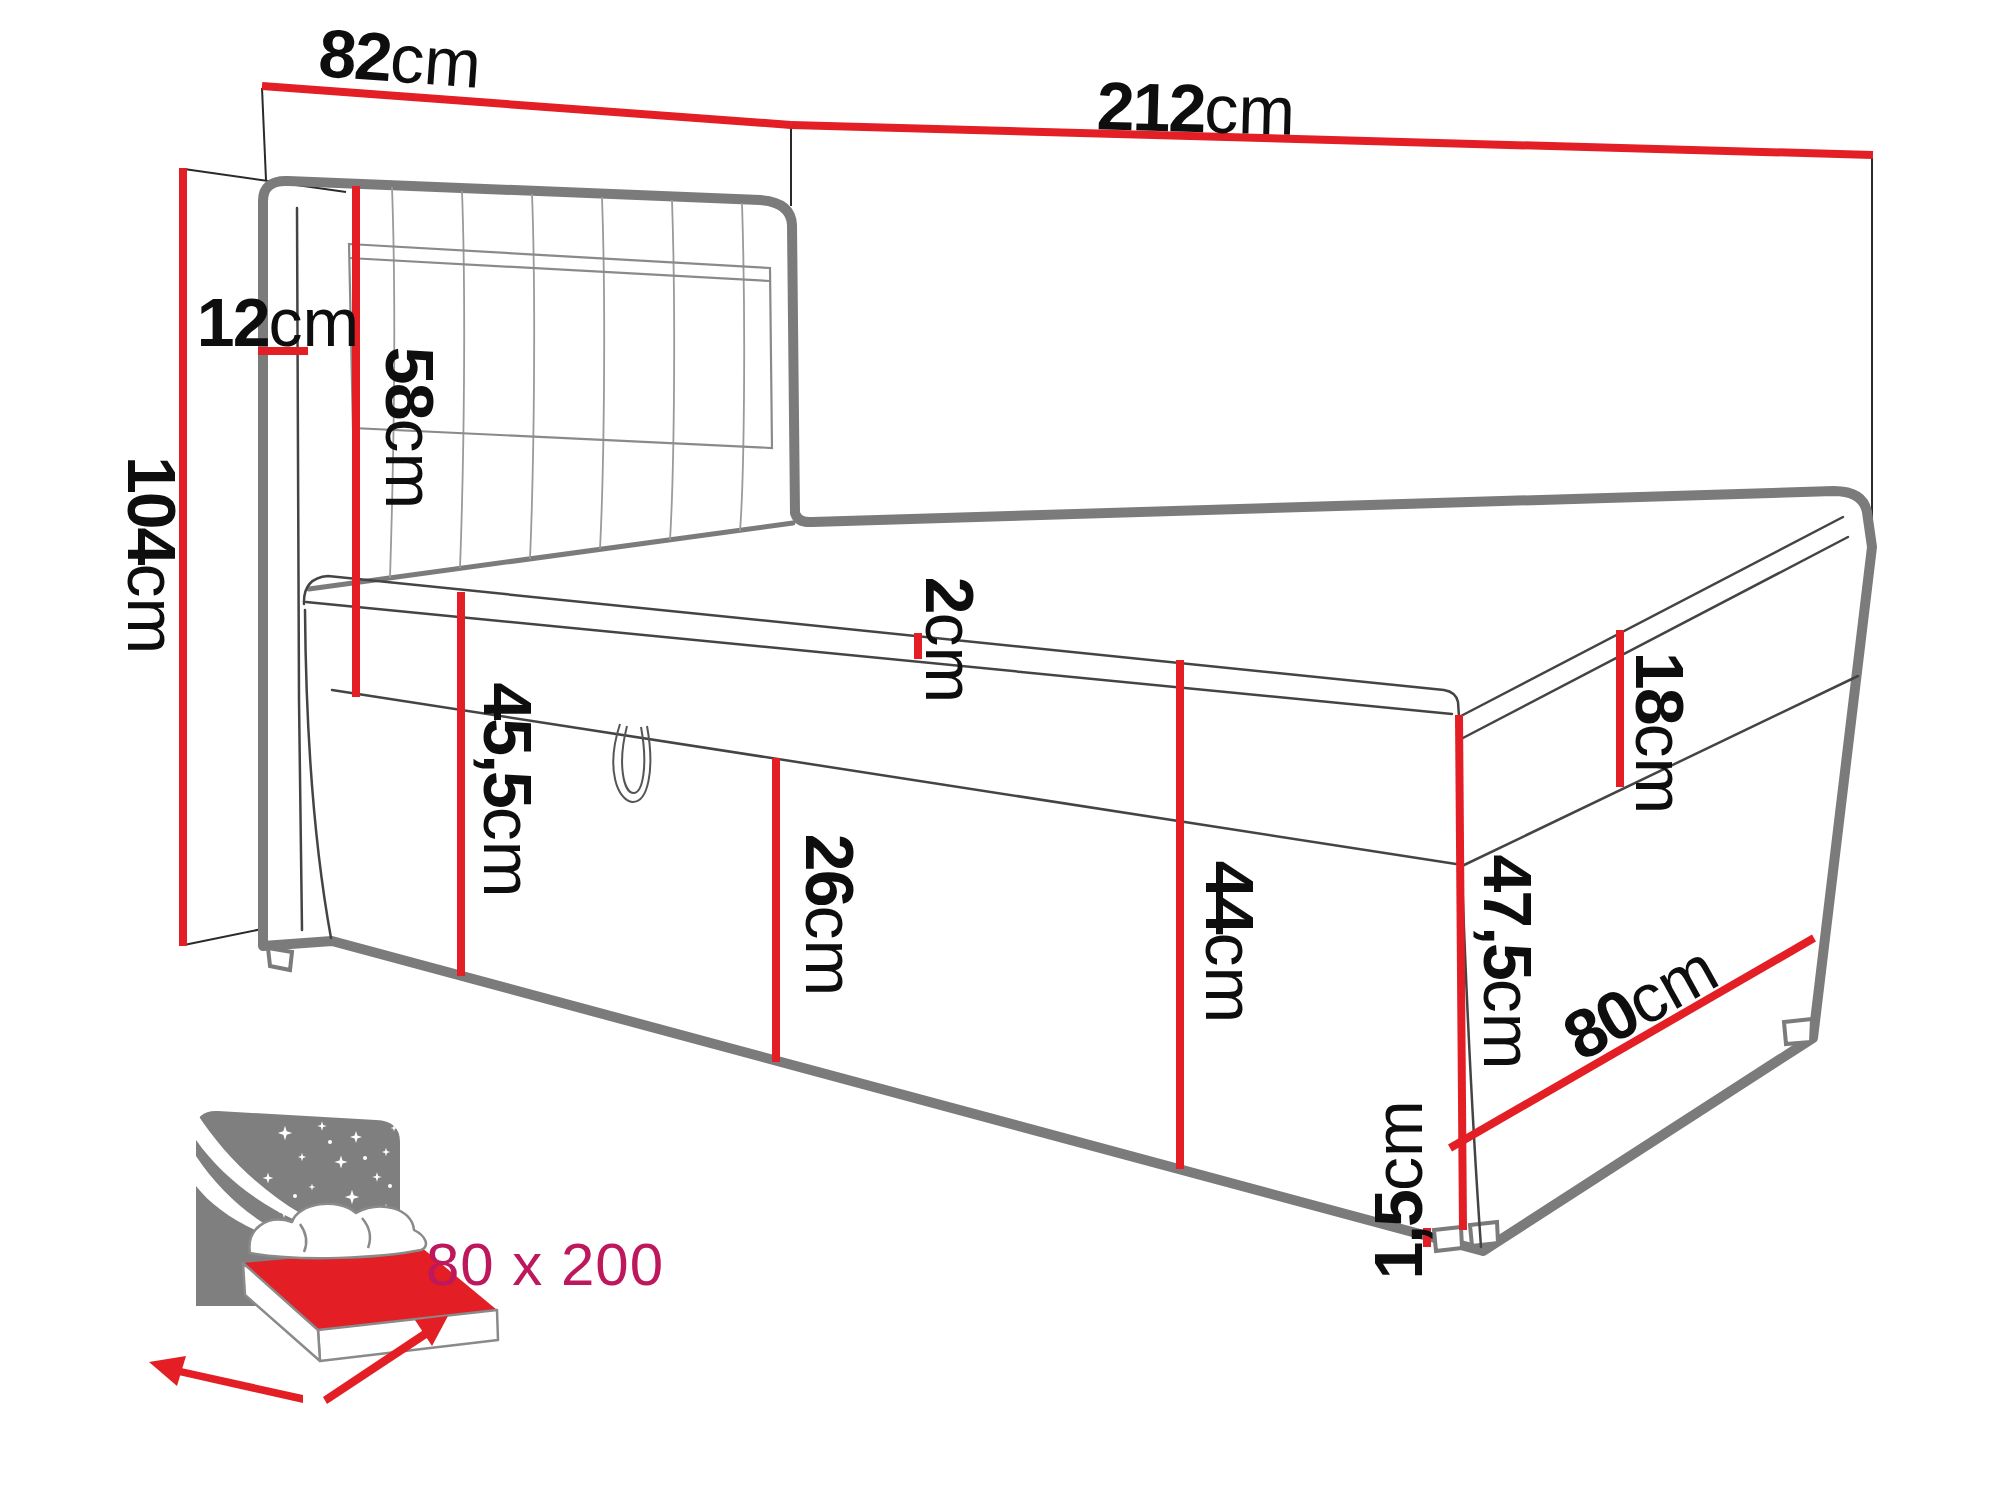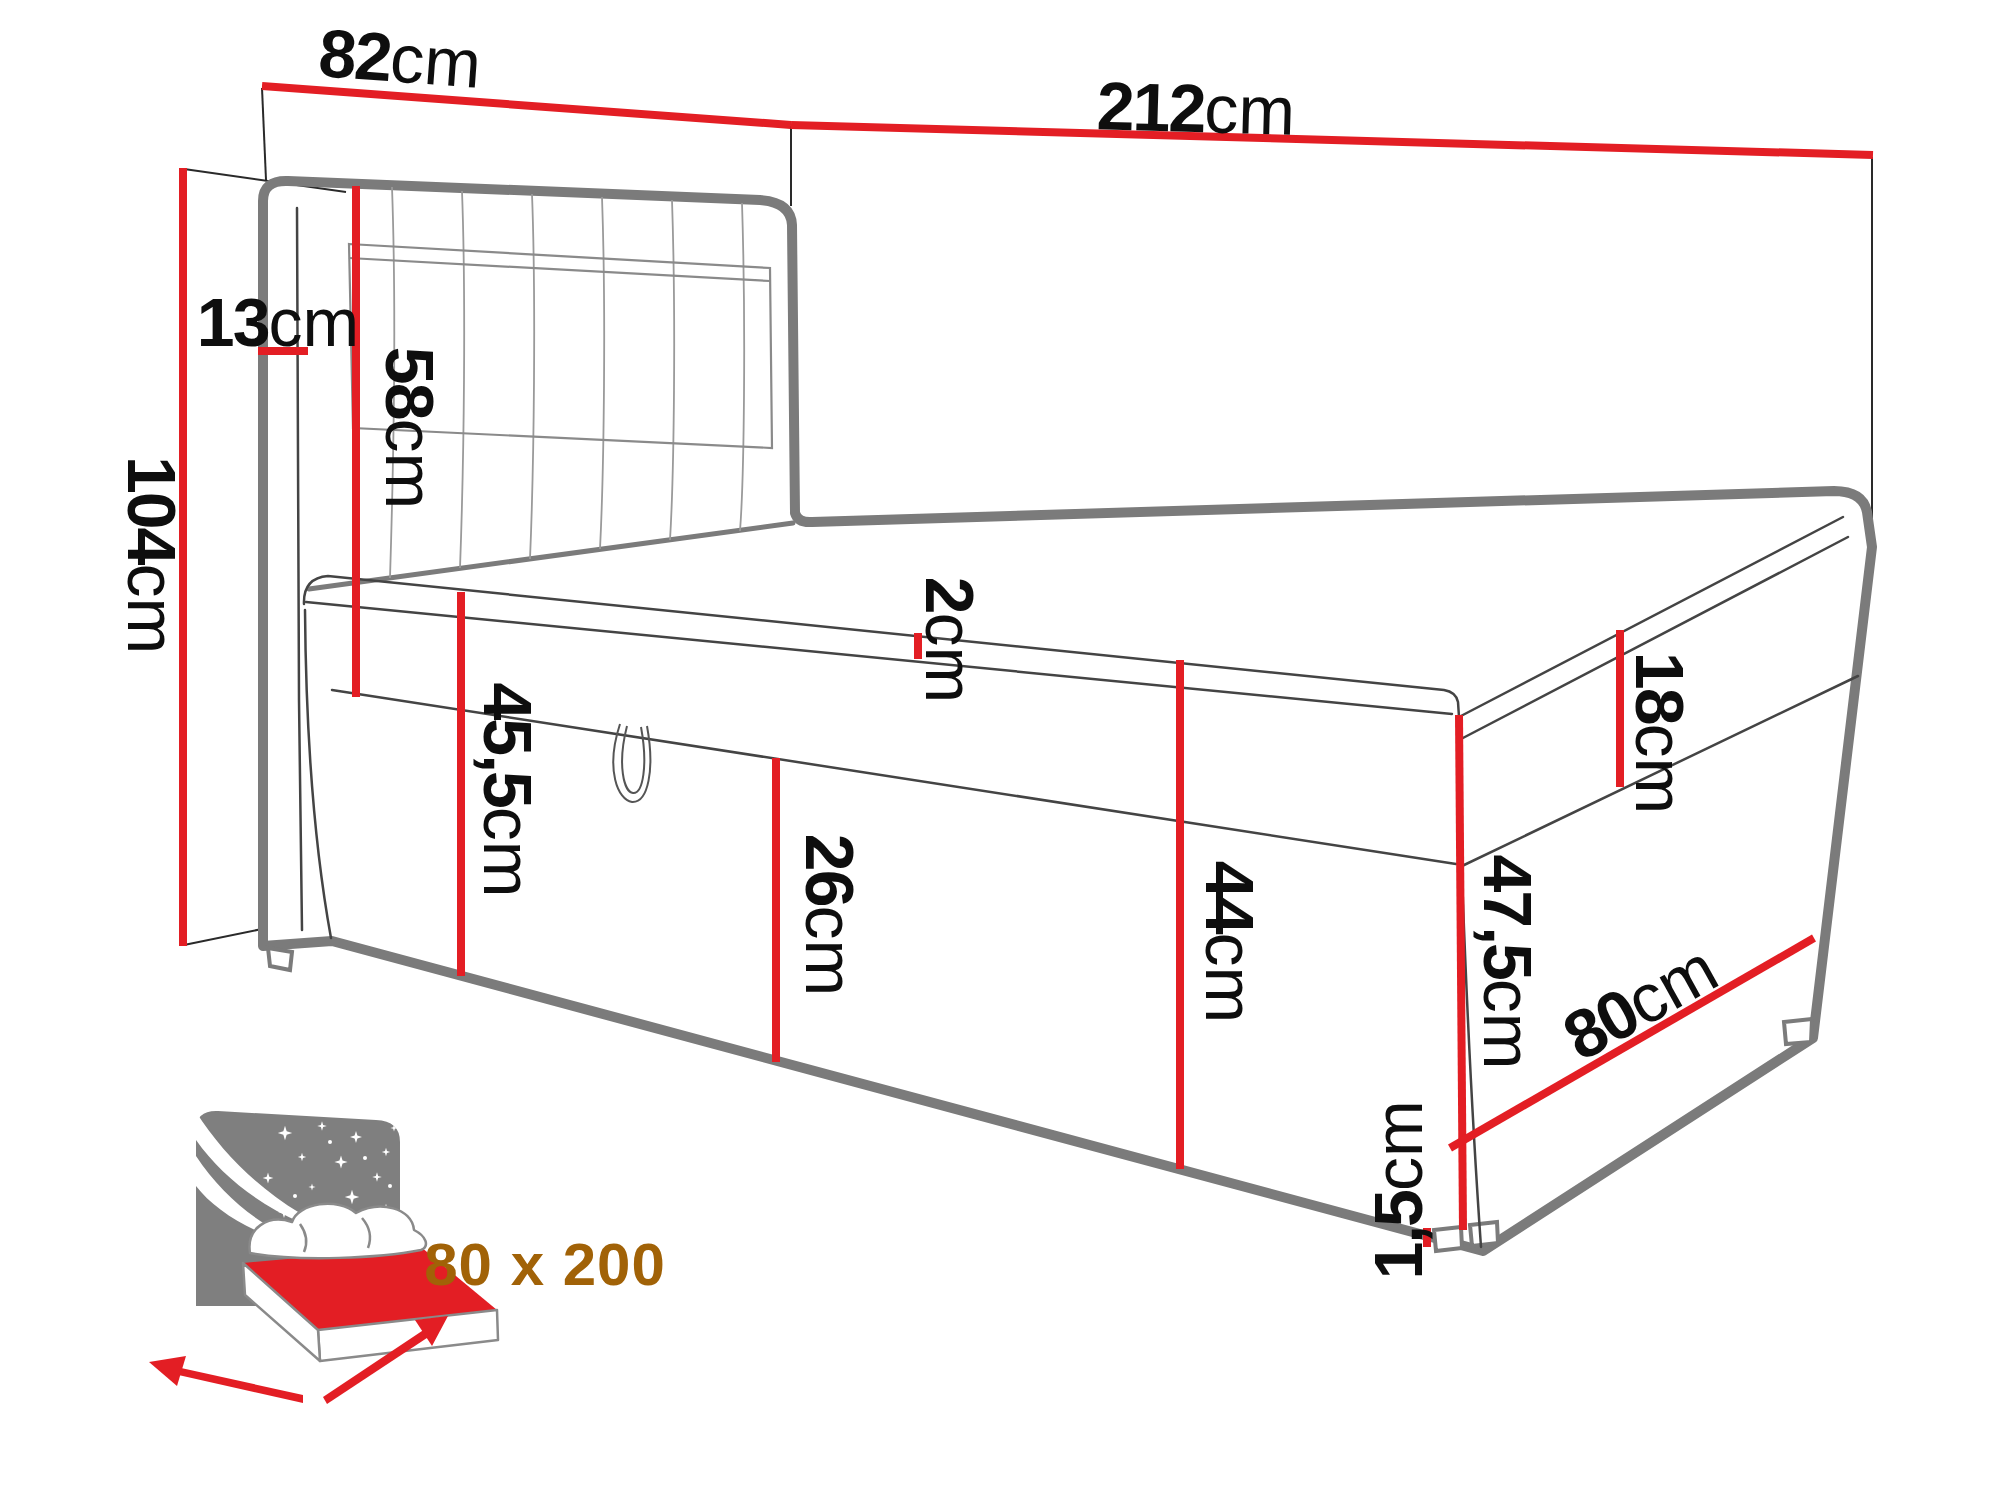--- a/index.html
+++ b/index.html
@@ -5,22 +5,22 @@
   html,body{margin:0;padding:0;background:#fff;}
   .stage{position:relative;width:2000px;height:1500px;background:#ffffff;overflow:hidden;
          font-family:"Liberation Sans", sans-serif;}
   .stage svg{position:absolute;left:0;top:0;}
   .dim{position:absolute;white-space:nowrap;color:#0e0e0e;font-size:68px;line-height:1;
        transform:translate(-50%,-50%);}
   .dim .n{font-weight:800;letter-spacing:-2px;}
   .dim .u{font-weight:400;letter-spacing:0px;}
   .rot90{transform:translate(-50%,-50%) rotate(90deg);}
   .rotm90{transform:translate(-50%,-50%) rotate(-90deg);}
-  .size-label{position:absolute;transform:translate(-50%,-50%);color:#a16207;
-              font-size:60px;font-weight:700;letter-spacing:1px;}
+  .size-label{position:absolute;transform:translate(-50%,-50%);color:#be185d;
+              font-size:60px;font-weight:400;letter-spacing:1px;}
 </style>
 </head>
 <body>
 
 <div class="stage">
 
   <svg width="2000" height="1500" viewBox="0 0 2000 1500">
     <defs>
       <path id="star4" d="M0,-6 L1.4,-1.4 L6,0 L1.4,1.4 L0,6 L-1.4,1.4 L-6,0 L-1.4,-1.4 Z"></path>
     </defs>
@@ -146,21 +146,21 @@
 
   <div class="dim" style="left:1196px;top:108px;transform:translate(-50%,-50%) rotate(1.6deg);">
     <span class="n">212</span><span class="u">cm</span>
   </div>
 
   <div class="dim rot90" style="left:152px;top:555px;">
     <span class="n">104</span><span class="u">cm</span>
   </div>
 
   <div class="dim" style="left:278px;top:322px;">
-    <span class="n">13</span><span class="u">cm</span>
+    <span class="n">12</span><span class="u">cm</span>
   </div>
 
   <div class="dim rot90" style="left:410px;top:428px;">
     <span class="n">58</span><span class="u">cm</span>
   </div>
 
   <div class="dim rot90" style="left:950px;top:640px;">
     <span class="n">2</span><span class="u">cm</span>
   </div>
 

